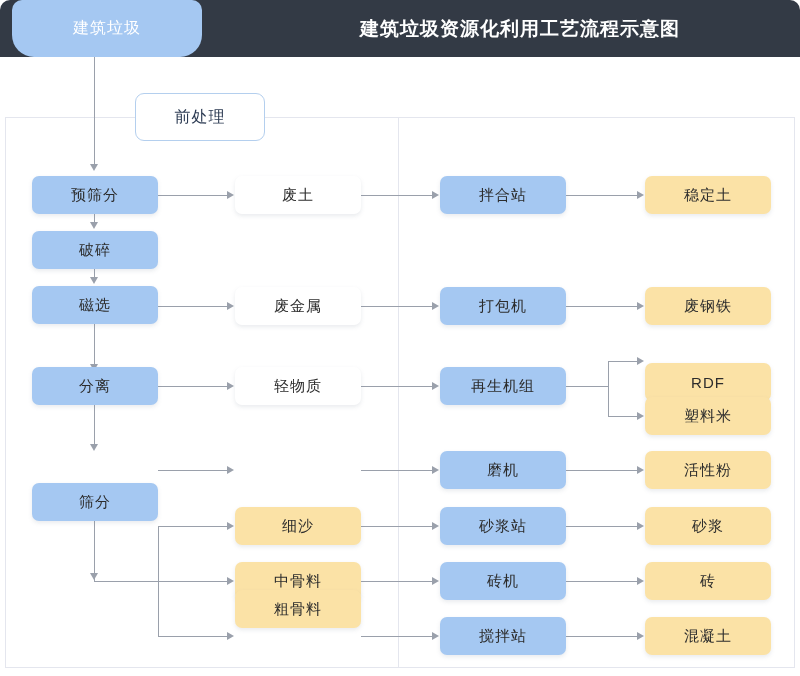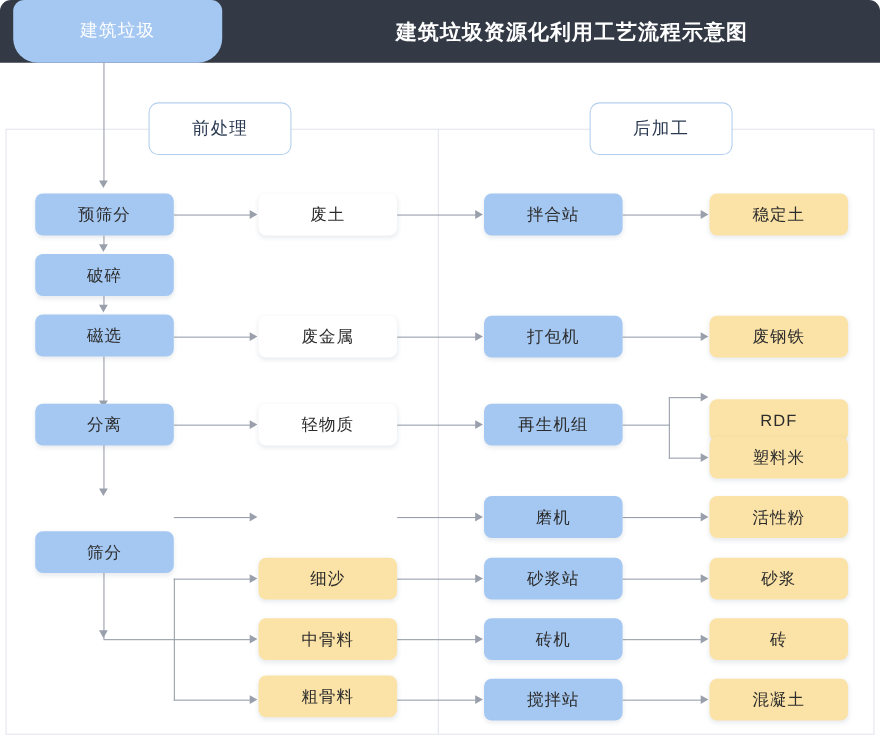--- a/index.html
+++ b/index.html
@@ -87,21 +87,20 @@
 <div id="root">
 
   <div class="header-bar"></div>
   <div class="header-title">建筑垃圾资源化利用工艺流程示意图</div>
   <div class="header-tab">建筑垃圾</div>
 
   <div class="panel"></div>
   <div class="divider"></div>
 
   <div class="sec-head sec-pre">前处理</div>
-  <div class="sec-head sec-post">后加工</div>
 
   <div class="vline" style="left:94px; top:57px; height:108px;"></div>
   <div class="arrow-d" style="left:90px; top:164px;"></div>
 
   <div class="vline" style="left:94px; top:214px; height:9px;"></div>
   <div class="arrow-d" style="left:90px; top:222px;"></div>
 
   <div class="vline" style="left:94px; top:269px; height:9px;"></div>
   <div class="arrow-d" style="left:90px; top:277px;"></div>
 
@@ -187,21 +186,21 @@
   <div class="node blue" style="left:32px; top:231px;">破碎</div>
   <div class="node blue" style="left:32px; top:286px;">磁选</div>
   <div class="node blue" style="left:32px; top:367px;">分离</div>
   <div class="node blue" style="left:32px; top:451px;margin-top:32px;">筛分</div>
 
   <div class="node white" style="left:235px; top:176px;">废土</div>
   <div class="node white" style="left:235px; top:287px;font-family:Liberation Mono, monospace;">废金属</div>
   <div class="node white" style="left:235px; top:367px;">轻物质</div>
   <div class="node amber" style="left:235px; top:507px;">细沙</div>
   <div class="node amber" style="left:235px; top:562px;">中骨料</div>
-  <div class="node amber" style="left:235px; top:614px;">粗骨料</div>
+  <div class="node amber" style="left:235px; top:590px;">粗骨料</div>
 
   <div class="node blue" style="left:440px; top:176px;">拌合站</div>
   <div class="node blue" style="left:440px; top:287px;">打包机</div>
   <div class="node blue" style="left:440px; top:367px;">再生机组</div>
   <div class="node blue" style="left:440px; top:451px;">磨机</div>
   <div class="node blue" style="left:440px; top:507px;">砂浆站</div>
   <div class="node blue" style="left:440px; top:562px;">砖机</div>
   <div class="node blue" style="left:440px; top:617px;">搅拌站</div>
 
   <div class="node amber" style="left:645px; top:176px;">稳定土</div>

